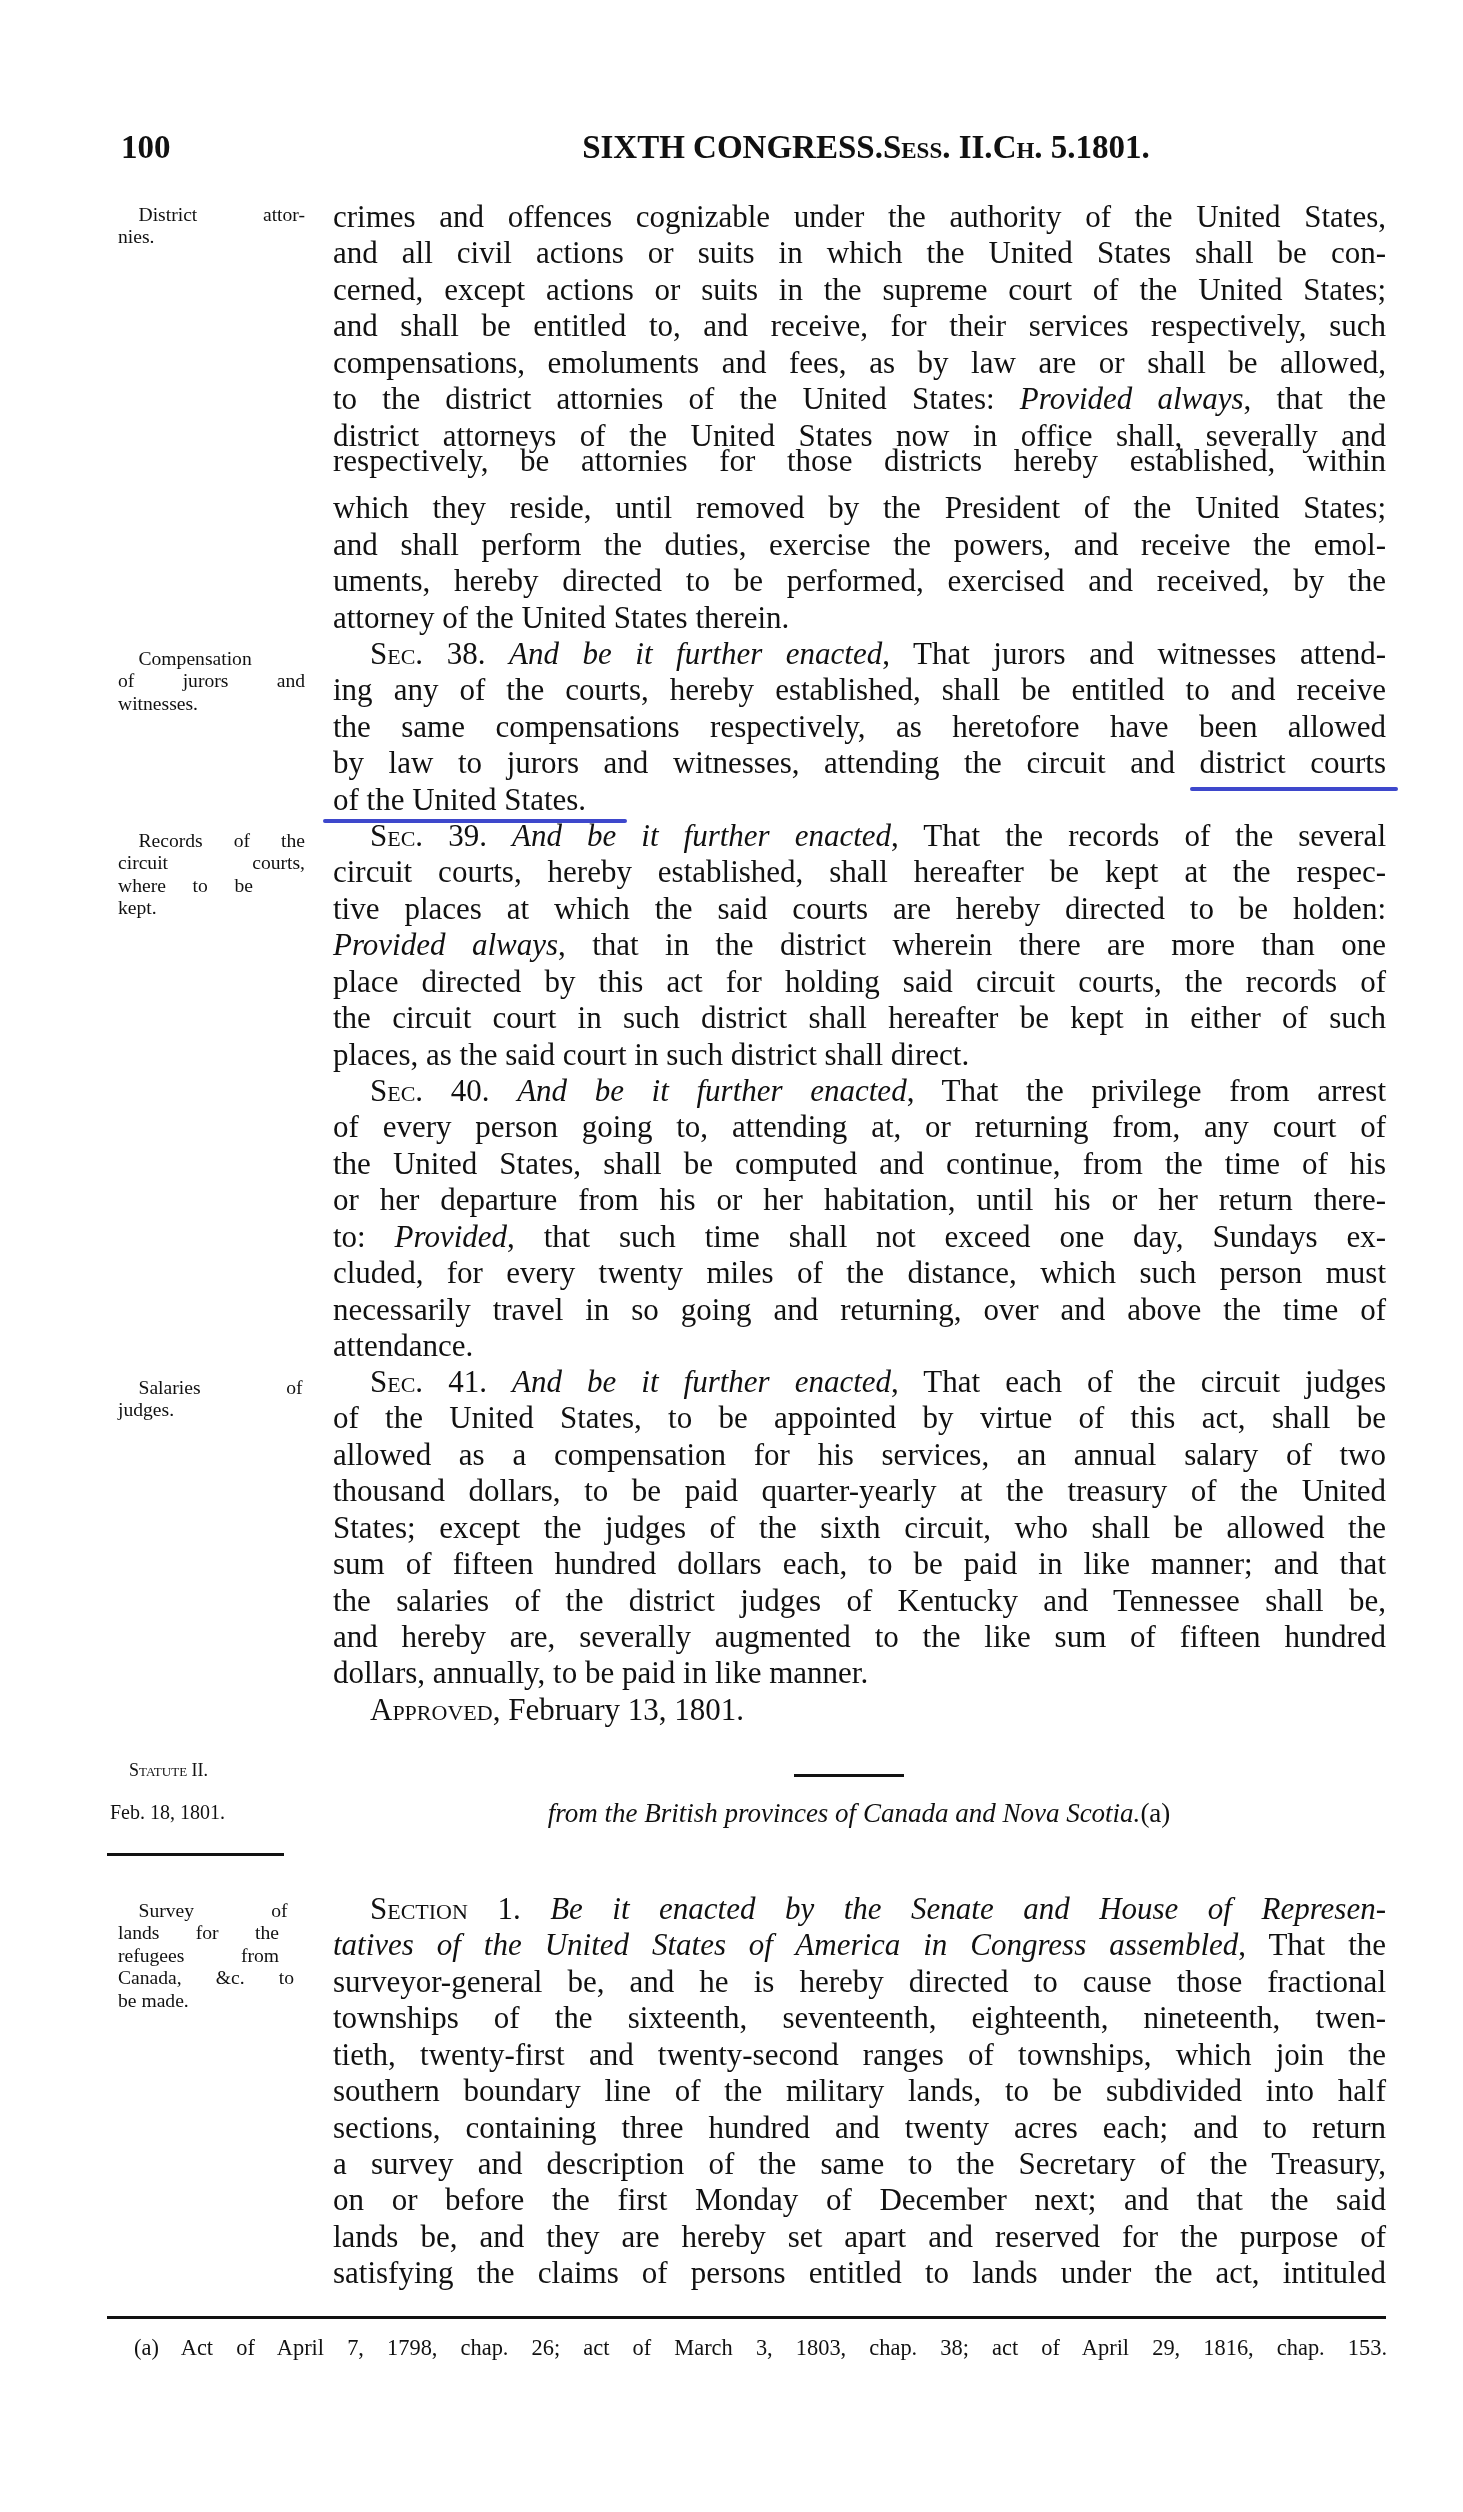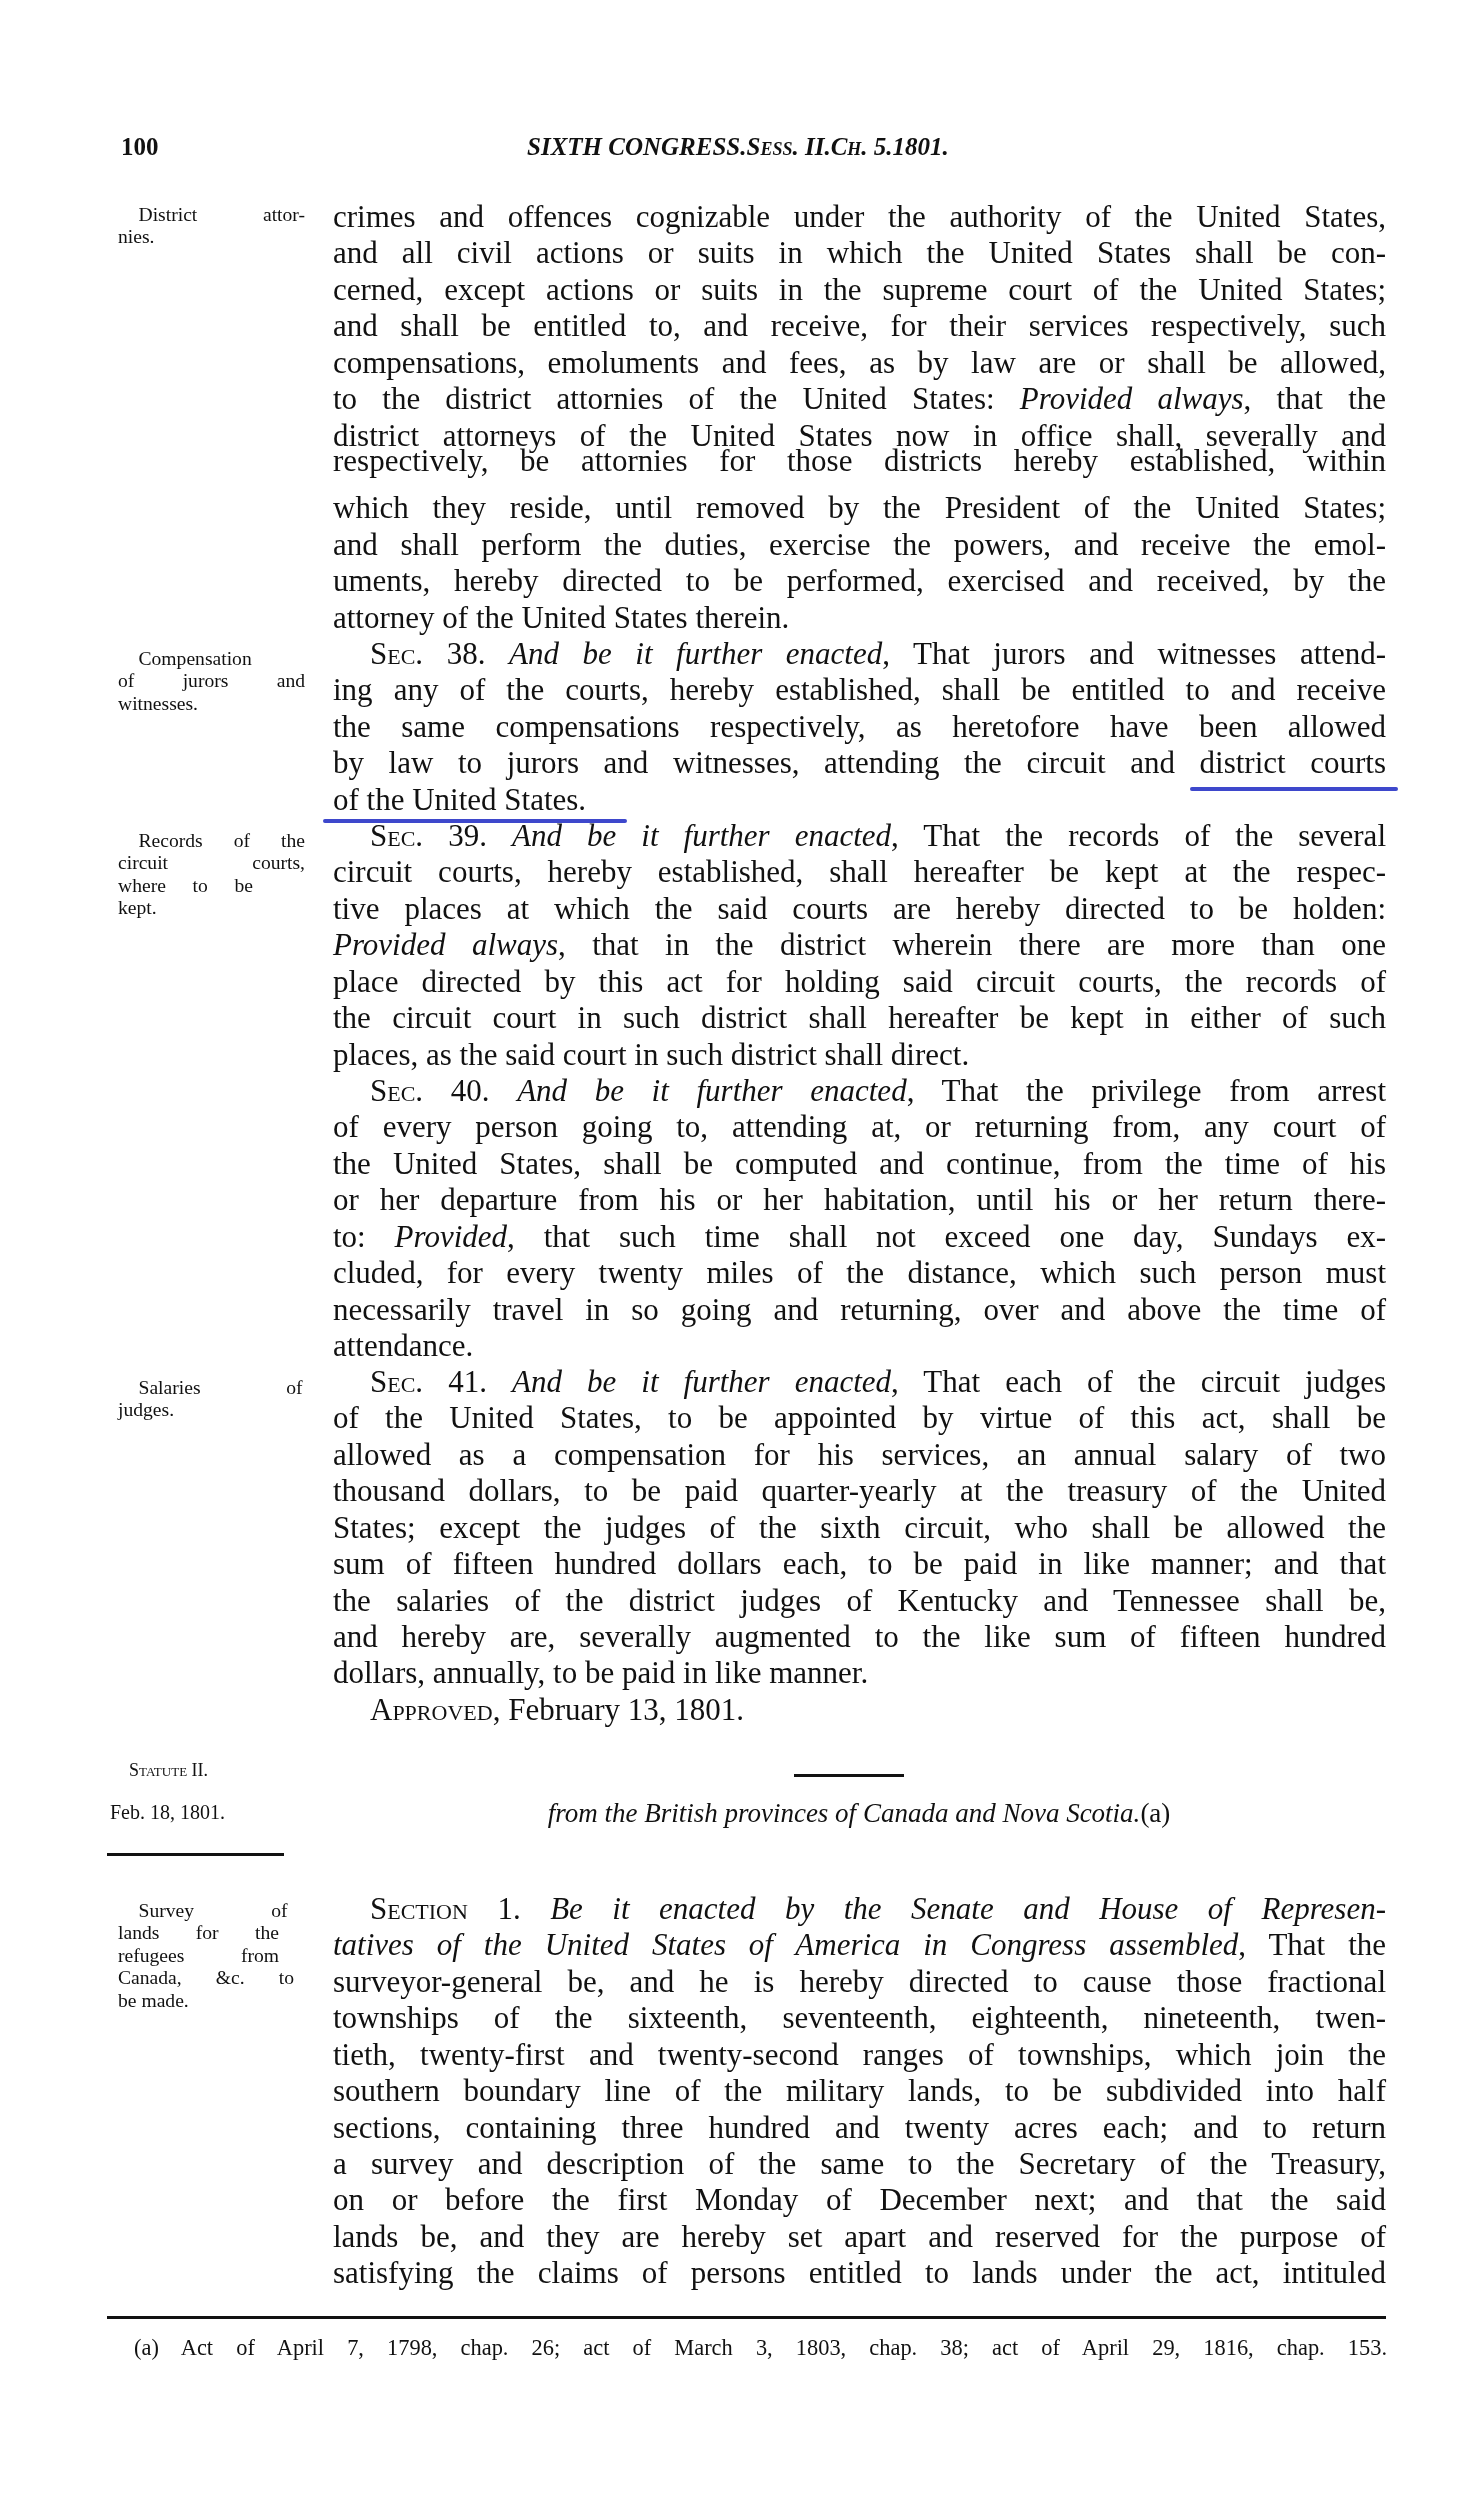--- a/index.html
+++ b/index.html
@@ -1,23 +1,23 @@
 <!DOCTYPE html>
 <html style="font-size:15px"><head>
 <meta charset="utf-8">
 <style>
   html, body { margin: 0; padding: 0; background: #ffffff; }
   body { width: 1463px; height: 2512px; position: relative; overflow: hidden;
          font-family: "DejaVu Serif", "Liberation Serif", serif; color: #111; }
   .page { position: absolute; left: 0; top: 0; width: 1463px; height: 2512px; }
 
-  .hdr { position: absolute; top: 131px; height: 32px; font-size: 25px; line-height: 32px;
+  .hdr { position: absolute; top: 131px; height: 32px; font-size: 33px; line-height: 32px;
          font-family: "Liberation Serif", "DejaVu Serif", serif; font-weight: bold; white-space: nowrap; }
   .hdr-num { left: 121px; }
-  .hdr-title { left: 527px; width: 738px; display: flex; justify-content: flex-start; font-style: italic; }
+  .hdr-title { left: 497px; width: 738px; display: flex; justify-content: center; }
   .sc { font-variant: small-caps; }
 
   .body-block { position: absolute; left: 333px; width: 1053px; }
   .ln { position: absolute; left: 0; width: 1053px; height: 36px; font-size: 31px; line-height: 36px;
         font-family: "Liberation Serif", "DejaVu Serif", serif;
         text-align: justify; text-align-last: justify; white-space: nowrap; overflow: visible; }
   .ln.last { text-align-last: left; }
   .ln.indent { padding-left: 37px; box-sizing: border-box; }
   i { font-style: italic; }
 

